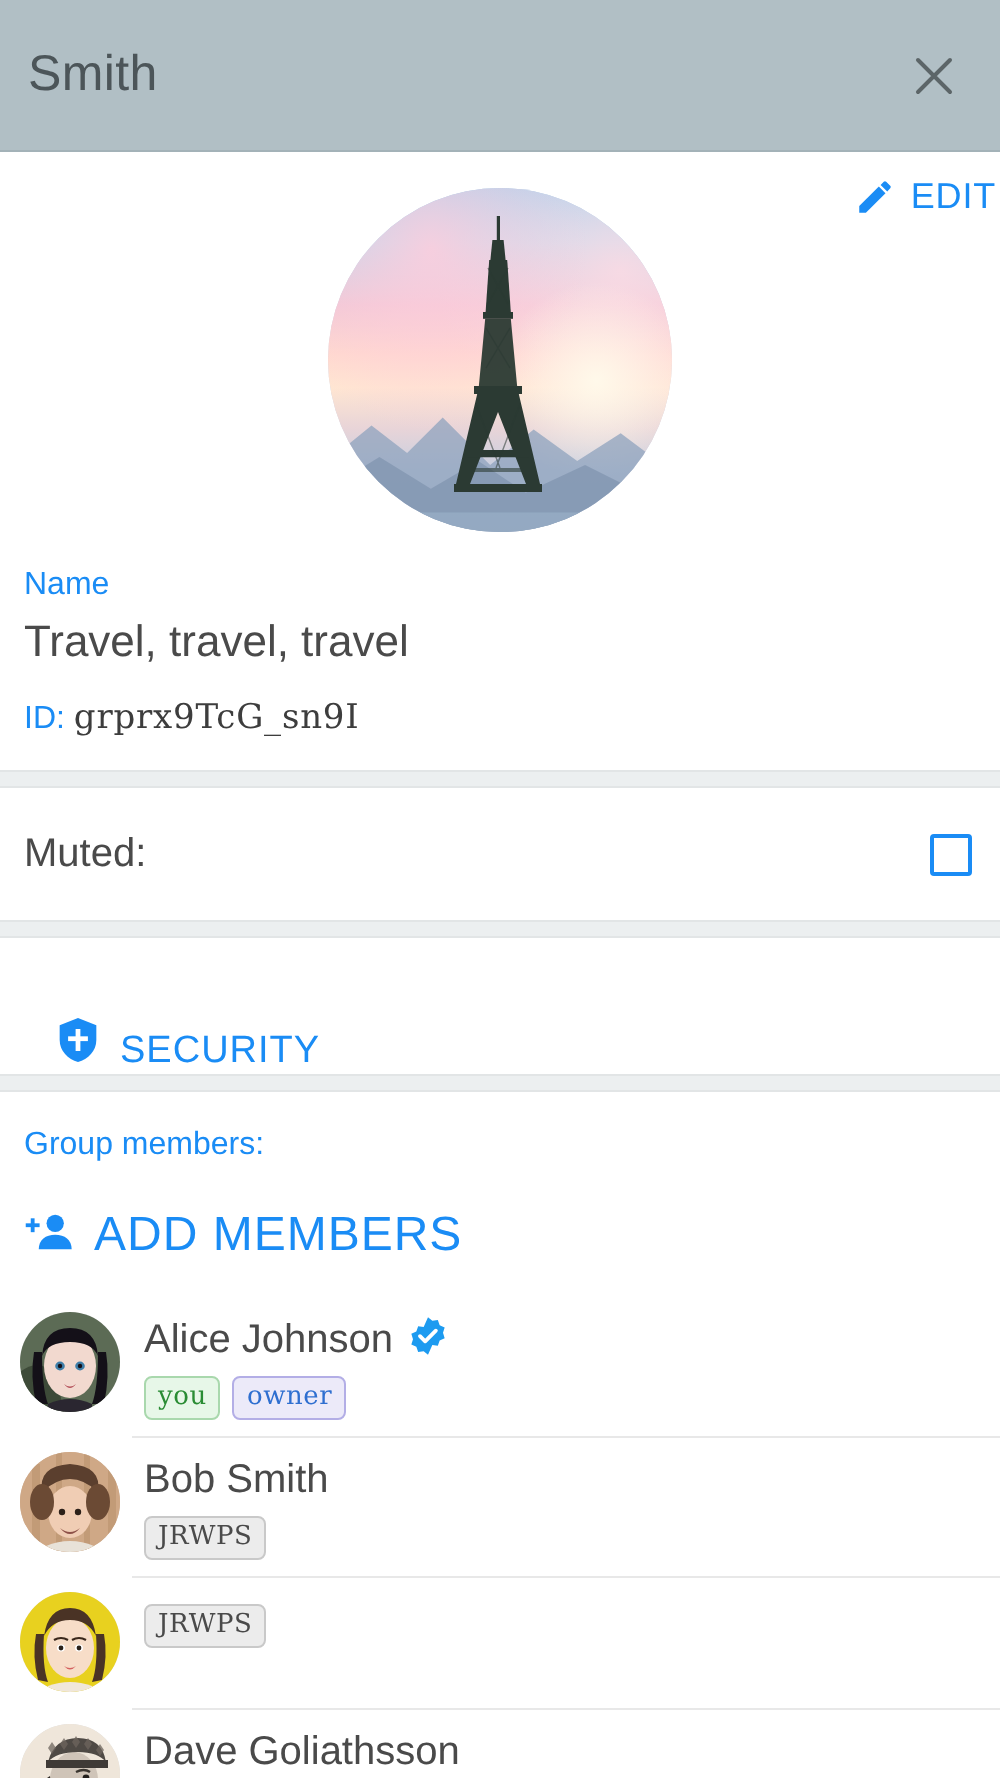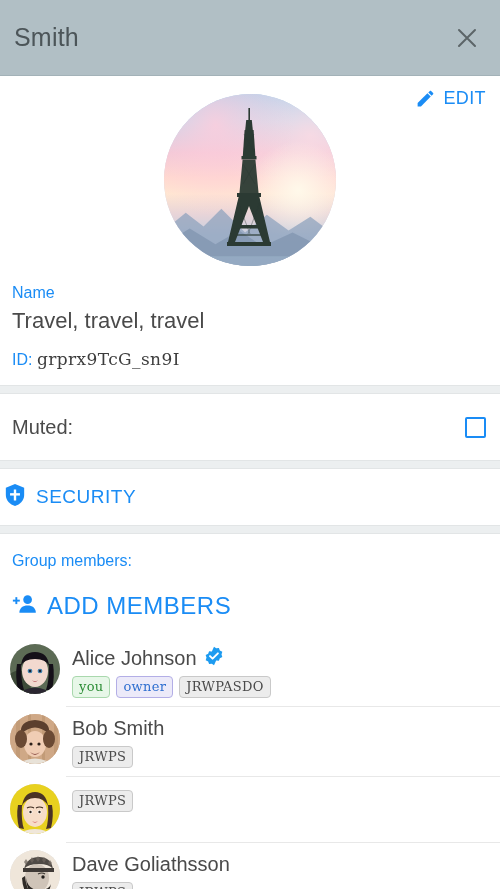--- a/index.html
+++ b/index.html
@@ -46,21 +46,21 @@
     border-bottom: 1px solid #e2e5e6;
   }
 
   
   .profile {
     padding: 14px 0 0 0;
     position: relative;
   }
   .edit-link {
     position: absolute;
-    top: 12px; right: 14px;
+    top: 12px; right: 2px;
     display: flex;
     align-items: center;
     gap: 7px;
     color: #1a8cf5;
     font-size: 18px;
     letter-spacing: 0.4px;
     cursor: pointer;
     justify-content: center;
   }
   .edit-link svg { display:block; }
@@ -139,24 +139,24 @@
   .checkbox {
     width: 21px; height: 21px;
     border: 2px solid #1a8cf5;
     border-radius: 2px;
     background: #fff;
     cursor: pointer;
   }
 
   
   .security-row {
-    height: 56px;
-    display: flex;
-    align-items: center;
-    padding: 0 4px;
+    height: 68px;
+    display: flex;
+    align-items: flex-end;
+    padding: 0 28px;
     gap: 10px;
     cursor: pointer;
   }
   .security-label {
     color: #1a8cf5;
     font-size: 19px;
     letter-spacing: 0.5px;
   }
 
   
@@ -373,21 +373,20 @@
         <span>
           <svg width="20" height="20" viewBox="0 0 24 24">
             <path fill="#1d9bf0" d="M12 0.8l2.6 2.0 3.3-.4 1.1 3.1 3.0 1.4-1.0 3.2 1.0 3.2-3.0 1.4-1.1 3.1-3.3-.4L12 23.2l-2.6-2.0-3.3.4-1.1-3.1-3.0-1.4 1.0-3.2-1.0-3.2 3.0-1.4 1.1-3.1 3.3.4z"></path>
             <path d="M7.2 12.1 l3.1 3.1 6.4-6.4" stroke="#fff" stroke-width="2.3" fill="none" stroke-linecap="round" stroke-linejoin="round"></path>
           </svg>
         </span>
       </div>
       <div class="tags">
         <span class="tag you">you</span>
         <span class="tag owner">owner</span>
-        <span class="tag">JRWPASDO</span>
       </div>
     </div>
   </div>
 
   <div class="member">
     <div class="m-avatar">
       <svg viewBox="0 0 50 50">
         <rect width="50" height="50" fill="#d9b79a"></rect>
         <rect x="0" y="0" width="50" height="50" fill="#c8a headers" opacity="0"></rect>
         <path d="M0 0h50v50H0z" fill="#cfa886"></path>

